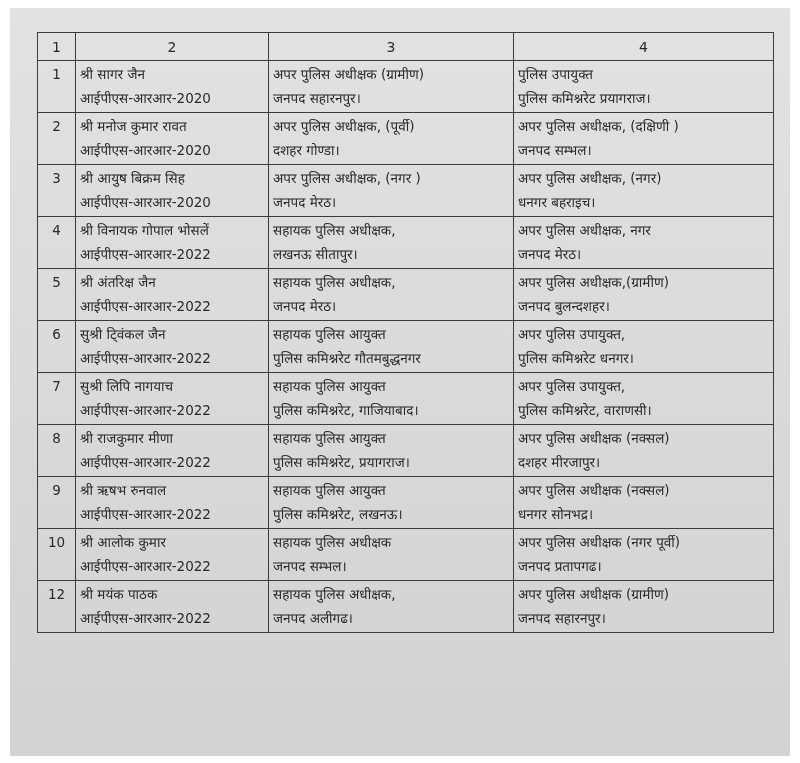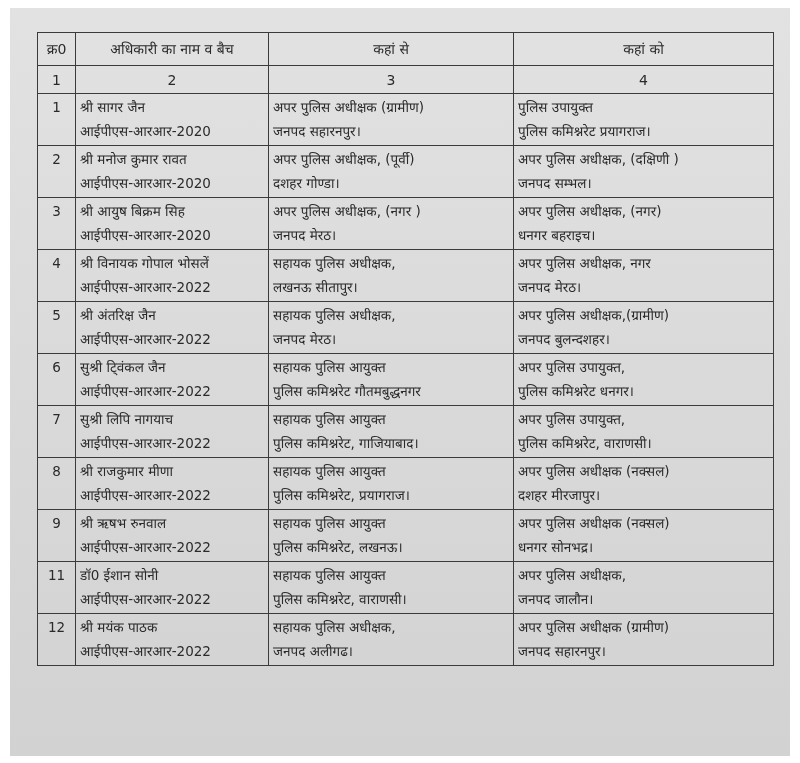--- a/index.html
+++ b/index.html
@@ -34,26 +34,20 @@
 </div>
 
 <table class="orders">
   <colgroup>
       <col class="c1">
       <col class="c2">
       <col class="c3">
       <col class="c4">
     </colgroup>
   <tbody>
-      <tr class="hdr">
-    <th>क्र0</th>
-    <th>अधिकारी का नाम व बैच</th>
-    <th>कहां से</th>
-    <th>कहां को</th>
-  </tr>
   <tr class="num">
     <td>1</td>
     <td>2</td>
     <td>3</td>
     <td>4</td>
   </tr>
   </tbody>
     <tbody id="rows">
   <tr class="row">
     <td class="sn"><span>1</span></td>
@@ -192,36 +186,36 @@
     <td>
       <span class="line">सहायक पुलिस आयुक्त</span>
       <span class="line">पुलिस कमिश्नरेट, लखनऊ।</span>
     </td>
     <td>
       <span class="line">अपर पुलिस अधीक्षक (नक्सल)</span>
       <span class="line">धनगर सोनभद्र।</span>
     </td>
   </tr>
 
-
-  <tr class="row">
-    <td class="sn"><span>11</span></td>
-    <td>
-      <span class="line">डॉ0 ईशान सोनी</span>
-      <span class="line">आईपीएस-आरआर-2022</span>
-    </td>
-    <td>
-      <span class="line">सहायक पुलिस आयुक्त</span>
-      <span class="line">पुलिस कमिश्नरेट, वाराणसी।</span>
-    </td>
-    <td>
-      <span class="line">अपर पुलिस अधीक्षक,</span>
-      <span class="line"> जनपद जालौन।</span>
-    </td>
-  </tr>
+  <tr class="row">
+    <td class="sn"><span>10</span></td>
+    <td>
+      <span class="line">श्री आलोक कुमार</span>
+      <span class="line">आईपीएस-आरआर-2022</span>
+    </td>
+    <td>
+      <span class="line">सहायक पुलिस अधीक्षक</span>
+      <span class="line">जनपद सम्भल।</span>
+    </td>
+    <td>
+      <span class="line">अपर पुलिस अधीक्षक (नगर पूर्वी)</span>
+      <span class="line">जनपद प्रतापगढ।</span>
+    </td>
+  </tr>
+
 
   <tr class="row">
     <td class="sn"><span>12</span></td>
     <td>
       <span class="line">श्री मयंक पाठक</span>
       <span class="line">आईपीएस-आरआर-2022</span>
     </td>
     <td>
       <span class="line">सहायक पुलिस अधीक्षक,</span>
       <span class="line">जनपद अलीगढ।</span>

